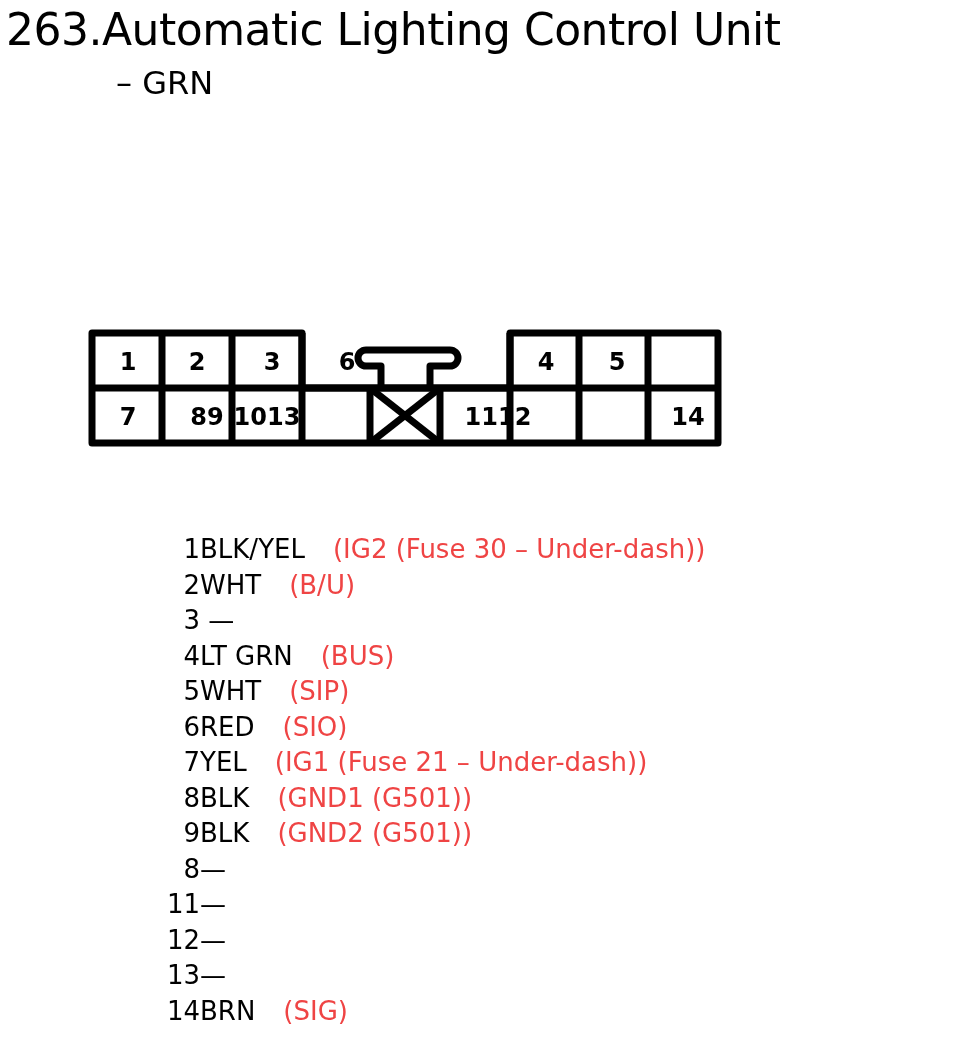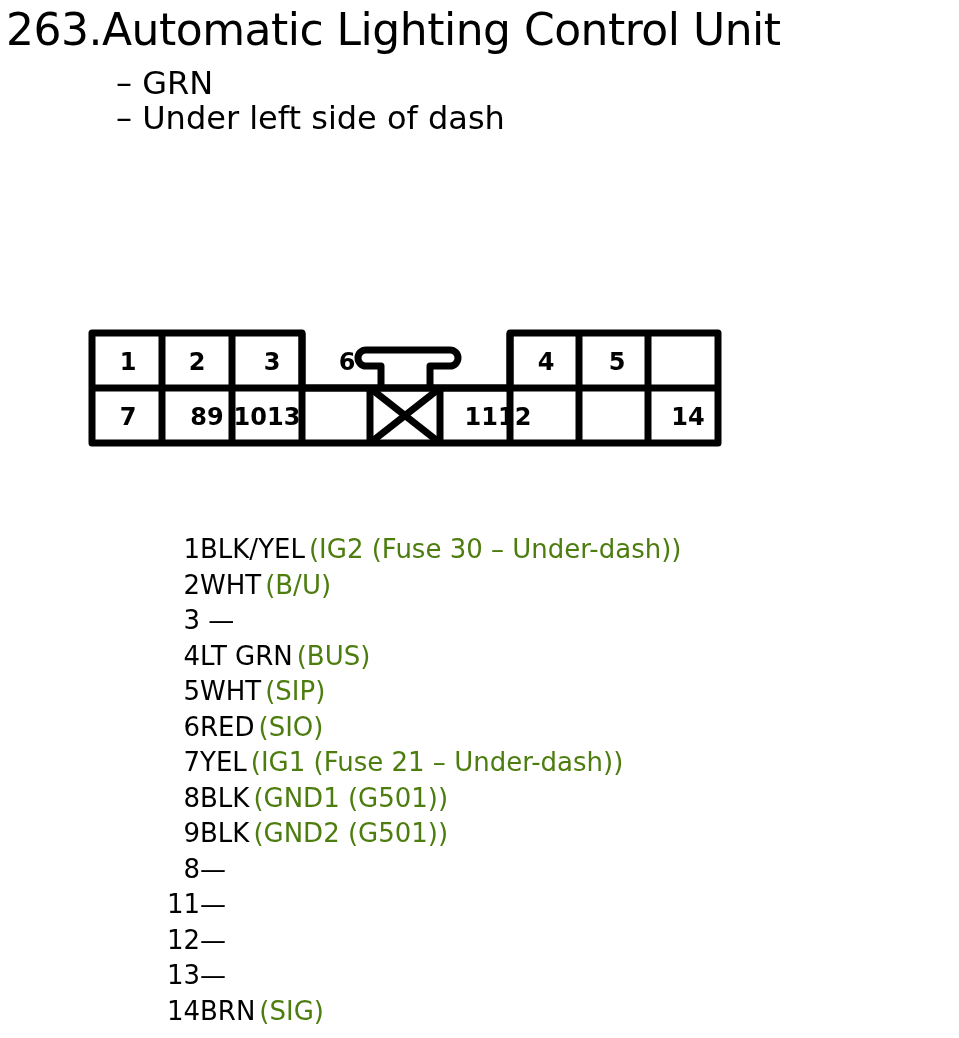--- a/index.html
+++ b/index.html
@@ -6,31 +6,30 @@
   body { width: 959px; height: 1038px; position: relative; overflow: hidden;
          font-family: "DejaVu Sans", sans-serif; color: #000; }
   .title { position: absolute; left: 6px; top: 2px; font-size: 44px; font-weight: normal;
            letter-spacing: -0.5px; white-space: nowrap; line-height: 56px; }
   .info { position: absolute; left: 116px; top: 66px; font-size: 32px; line-height: 35px; }
   .info div { white-space: nowrap; }
   svg.conn { position: absolute; left: 0; top: 0; }
   .pins { position: absolute; left: 166px; top: 532px; font-size: 26px; line-height: 35.5px; }
   .pin { white-space: nowrap; display: flex; }
   .pin .num { display: inline-block; width: 34px; text-align: right; }
-  .pin .wire { margin-right: 4px; }
-  .pin .func { color: #4d7c0f; }
+  .pin .wire { margin-right: 28px; }
+  .pin .func { color: #ef4444; }
 </style>
 </head>
 <body>
 
 <div class="title">263.Automatic Lighting Control Unit</div>
 
 <div class="info">
   <div>– GRN</div>
-  <div>– Under left side of dash</div>
 </div>
 
 <svg class="conn" width="959" height="520" xmlns="http://www.w3.org/2000/svg">
   <g fill="none" stroke="#000" stroke-width="7" stroke-linejoin="round">
 
     <path d="M92,443 L92,333 L302,333 L302,388 L510,388 L510,333 L718,333 L718,443 Z"></path>
 
     <line x1="92" y1="388" x2="718" y2="388"></line>
 
     <line x1="162" y1="333" x2="162" y2="443"></line>

